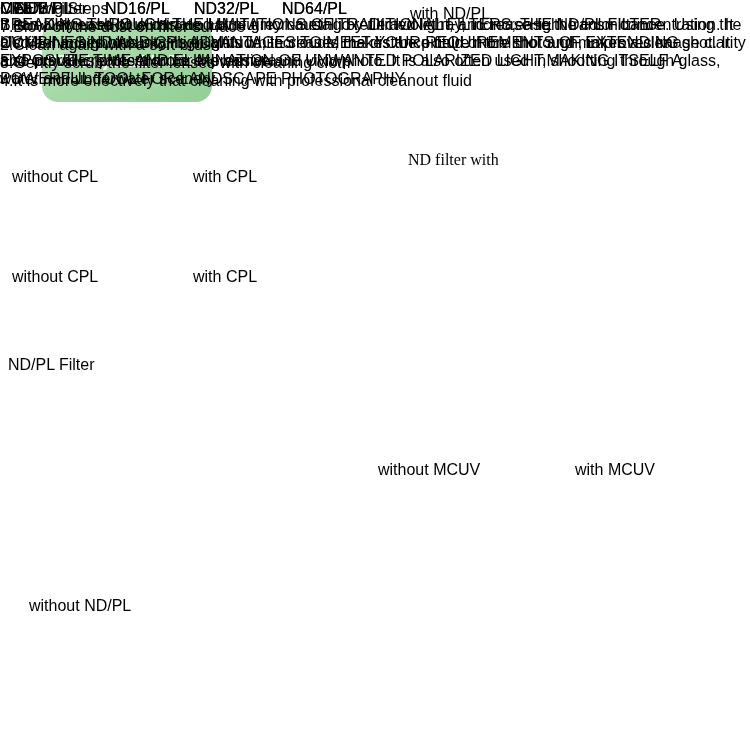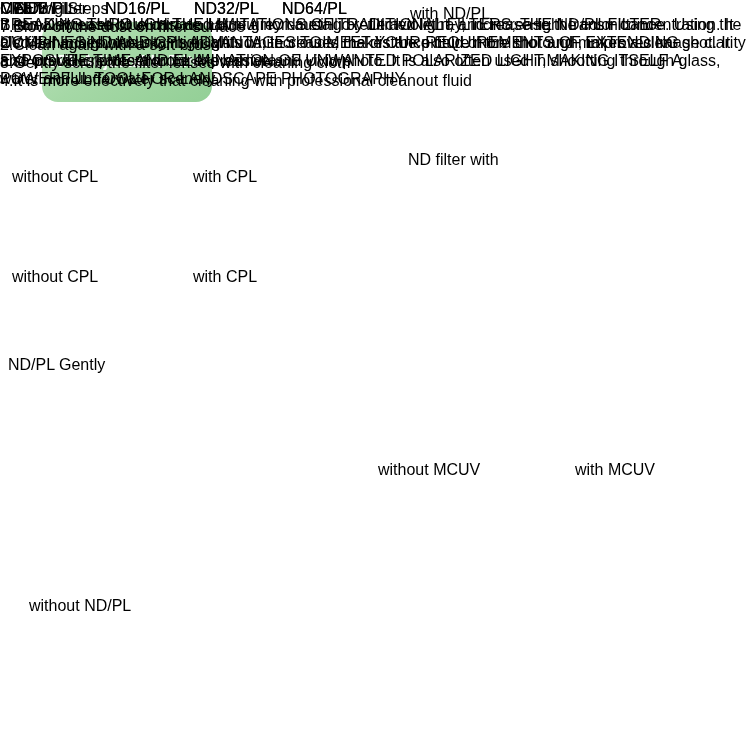--- a/index.html
+++ b/index.html
@@ -159,21 +159,21 @@
   <div class="abs photo calm-a" style="left:12px;top:268px;width:175px;height:77px;">
     <i class="yboat"></i>
     <span class="pill pill-light" style="right:8px;top:6px;">without CPL</span>
   </div>
   <div class="abs photo calm-b" style="left:193px;top:268px;width:177px;height:77px;">
     <i class="yboat"></i>
     <span class="pill pill-light" style="right:8px;top:6px;">with CPL</span>
   </div>
 
   <div class="abs ndpl-banner">
-    <span>ND/PL Gently</span>
+    <span>ND/PL Filter</span>
   </div>
 
   <div class="abs lens nd-lens nd8" style="left:16px;">
     <i class="glass"></i>
     <span class="rim-label">ND8/PL</span>
   </div>
   <div class="abs lens nd-lens nd16" style="left:105px;">
     <i class="glass"></i>
     <span class="rim-label">ND16/PL</span>
   </div>
@@ -194,21 +194,21 @@
   <p class="abs desc ndpl-desc">BREAKING THROUGH THE LIMITATIONS OF TRADITIONAL FILTERS, THE ND/PL FILTER COMBINES ND AND CPL ADVANTAGES TO MEET YOUR REQUIREMENTS OF EXTENDING EXPOSURE TIME AND ELIMINATION OF UNWANTED POLARIZED LIGHT,MAKING ITSELF A POWERFUL TOOL FOR LANDSCAPE PHOTOGRAPHY.</p>
 
   <div class="abs photo stream" style="left:29px;top:597px;width:343px;height:151px;">
     <span class="photo-tag" style="left:10px;top:9px;text-align:center;">without ND/PL</span>
   </div>
 
   <div class="abs photo stream" style="left:410px;top:5px;width:337px;height:142px;">
     <span class="photo-tag" style="left:10px;top:9px;margin-top:8px;">with ND/PL</span>
   </div>
   <div class="abs photo stream" style="left:408px;top:151px;width:339px;height:146px;filter:brightness(1.04);">
-    <span class="photo-tag" style="left:10px;top:9px;">ND filter with</span>
+    <span class="photo-tag" style="left:10px;top:9px;font-family:Liberation Serif, serif;">ND filter with</span>
   </div>
 
   <div class="abs mcuv-banner">
     <span>MCUV Filter</span>
   </div>
 
   <div class="abs lens mcuv-lens">
     <i class="glass"></i>
     <span class="rim-label">MEET</span>
   </div>

